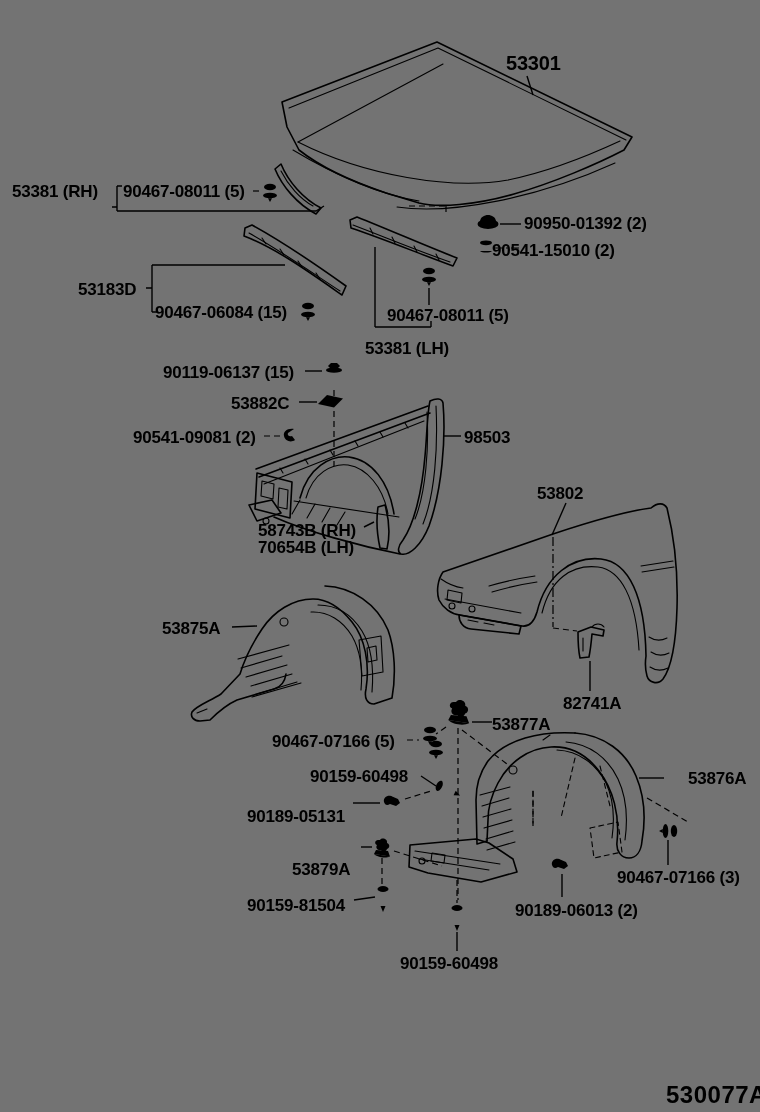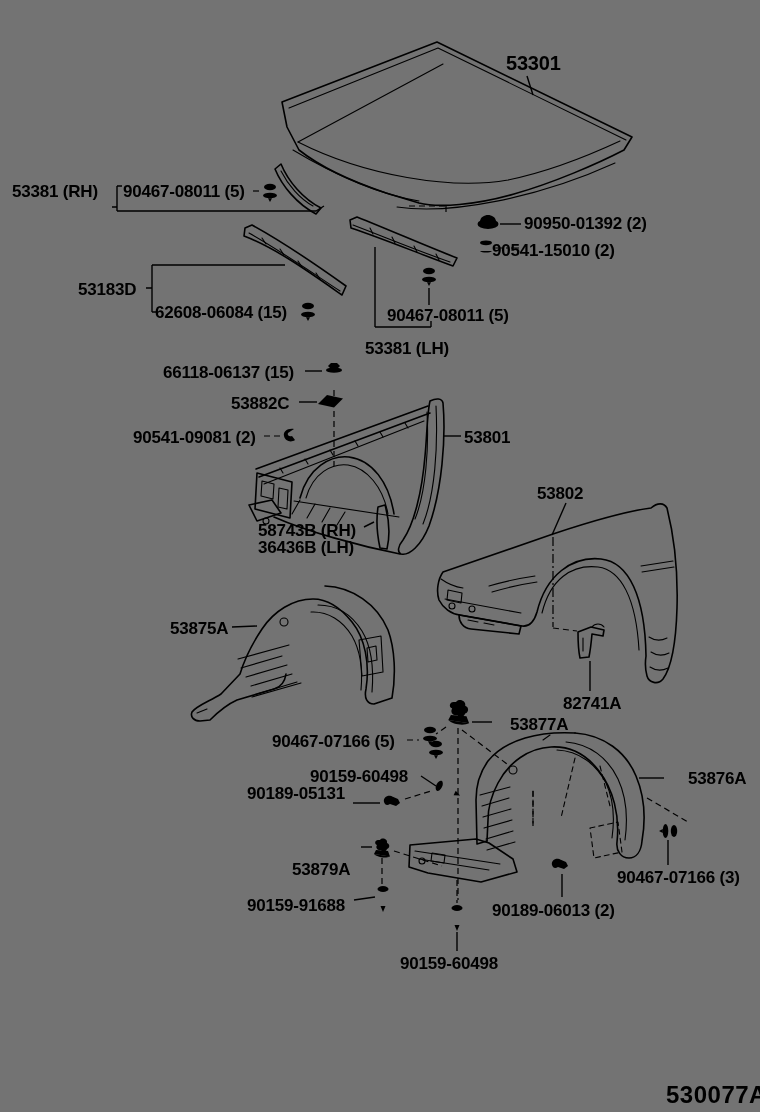--- a/index.html
+++ b/index.html
@@ -237,37 +237,37 @@
       <use href="#sym-bentclip" transform="translate(551,858)"></use>
     </g>
   </svg>
 
   <div class="lbl big" style="left:506px; top:52px">53301</div>
   <div class="lbl" style="left:123px; top:182px">90467-08011 (5)</div>
   <div class="lbl" style="left:12px;  top:182px">53381 (RH)</div>
   <div class="lbl" style="left:524px; top:214px">90950-01392 (2)</div>
   <div class="lbl" style="left:492px; top:241px">90541-15010 (2)</div>
   <div class="lbl" style="left:78px;  top:280px">53183D</div>
-  <div class="lbl" style="left:155px; top:303px">62608-06084 (15)</div>
+  <div class="lbl" style="left:155px; top:303px">90467-06084 (15)</div>
   <div class="lbl" style="left:387px; top:306px">90467-08011 (5)</div>
   <div class="lbl" style="left:365px; top:339px">53381 (LH)</div>
-  <div class="lbl" style="left:163px; top:363px">66118-06137 (15)</div>
+  <div class="lbl" style="left:163px; top:363px">90119-06137 (15)</div>
   <div class="lbl" style="left:231px; top:394px">53882C</div>
   <div class="lbl" style="left:133px; top:428px">90541-09081 (2)</div>
-  <div class="lbl" style="left:464px; top:428px">53801</div>
+  <div class="lbl" style="left:464px; top:428px">98503</div>
   <div class="lbl" style="left:537px; top:484px">53802</div>
   <div class="lbl" style="left:258px; top:521px">58743B (RH)</div>
-  <div class="lbl" style="left:258px; top:538px">36436B (LH)</div>
-  <div class="lbl" style="left:170px; top:619px">53875A</div>
+  <div class="lbl" style="left:258px; top:538px">70654B (LH)</div>
+  <div class="lbl" style="left:162px; top:619px">53875A</div>
   <div class="lbl" style="left:563px; top:694px">82741A</div>
-  <div class="lbl" style="left:510px; top:715px">53877A</div>
+  <div class="lbl" style="left:492px; top:715px">53877A</div>
   <div class="lbl" style="left:272px; top:732px">90467-07166 (5)</div>
   <div class="lbl" style="left:310px; top:767px">90159-60498</div>
   <div class="lbl" style="left:688px; top:769px">53876A</div>
-  <div class="lbl" style="left:247px; top:784px">90189-05131</div>
+  <div class="lbl" style="left:247px; top:807px">90189-05131</div>
   <div class="lbl" style="left:292px; top:860px">53879A</div>
   <div class="lbl" style="left:617px; top:868px">90467-07166 (3)</div>
-  <div class="lbl" style="left:247px; top:896px">90159-91688</div>
-  <div class="lbl" style="left:492px; top:901px">90189-06013 (2)</div>
+  <div class="lbl" style="left:247px; top:896px">90159-81504</div>
+  <div class="lbl" style="left:515px; top:901px">90189-06013 (2)</div>
   <div class="lbl" style="left:400px; top:954px">90159-60498</div>
   <div class="lbl code" style="left:666px; top:1081px">530077A</div>
 
 </div>
 
 </body></html>

